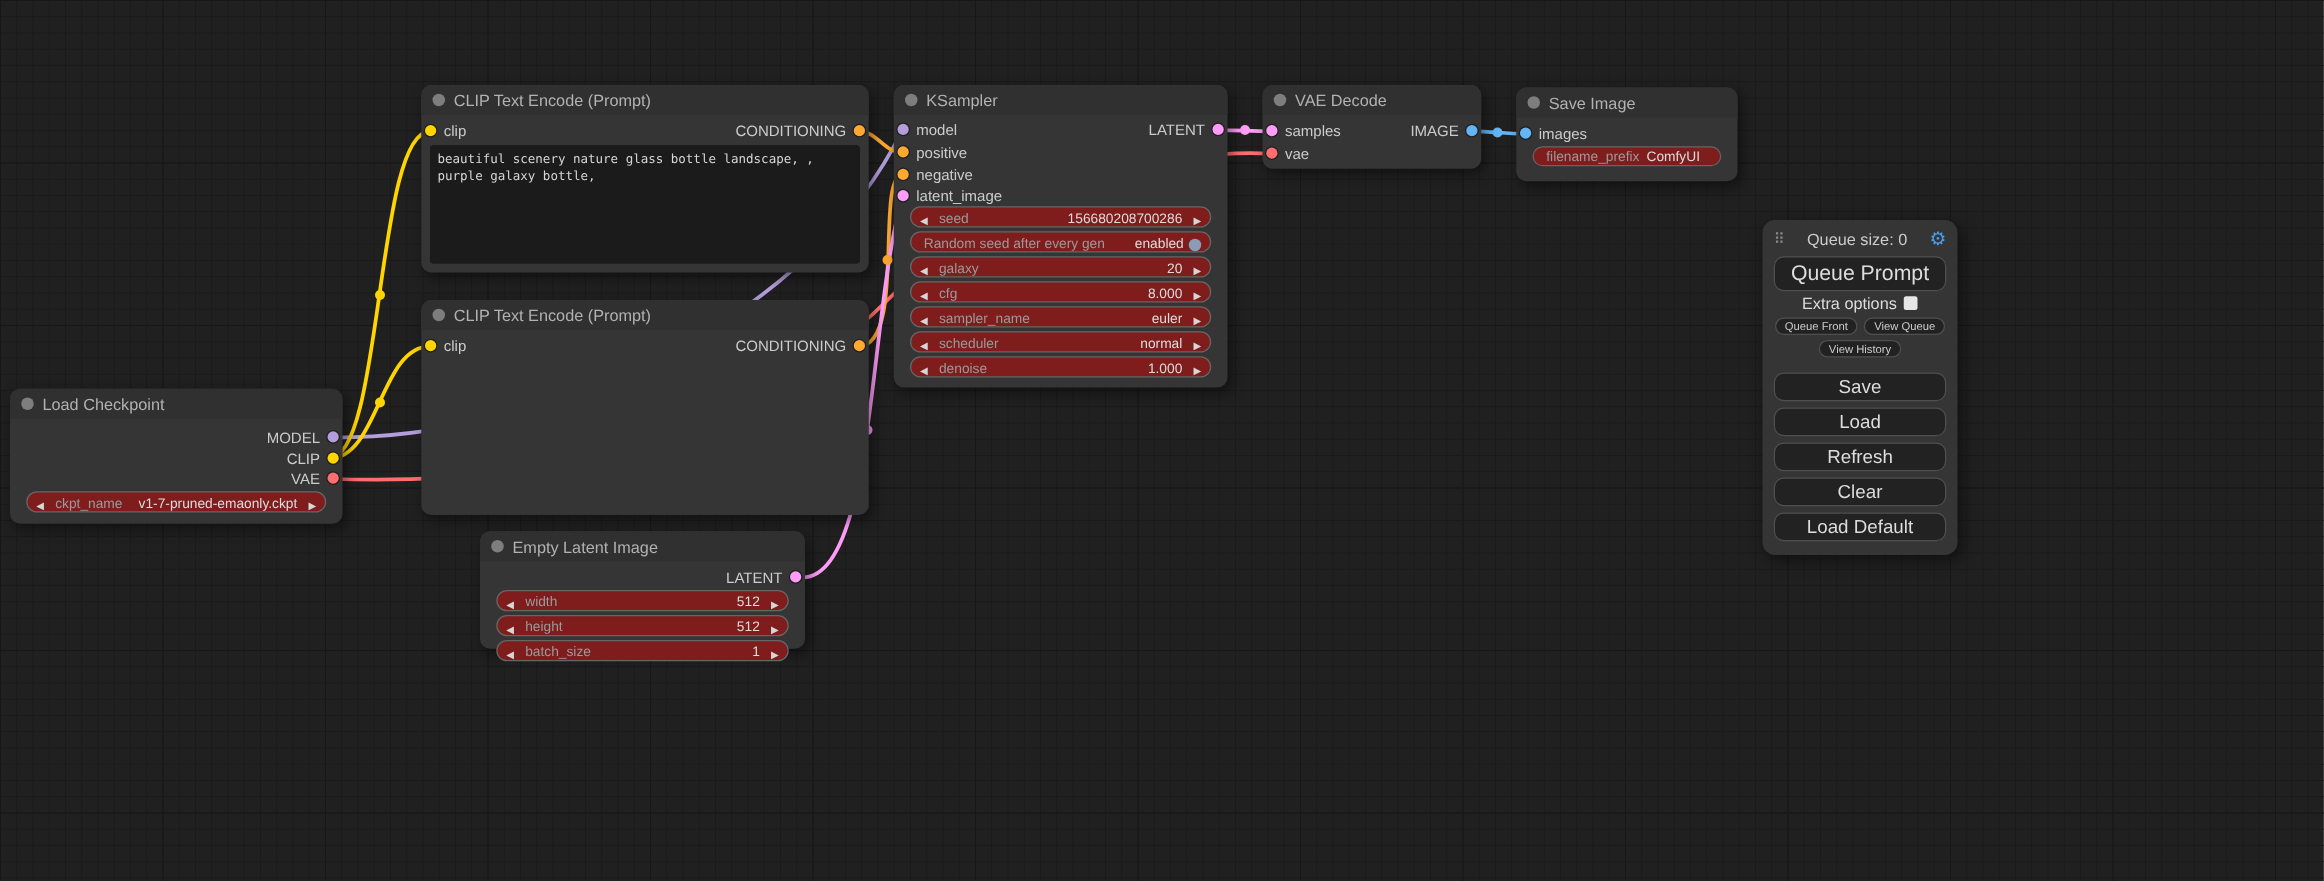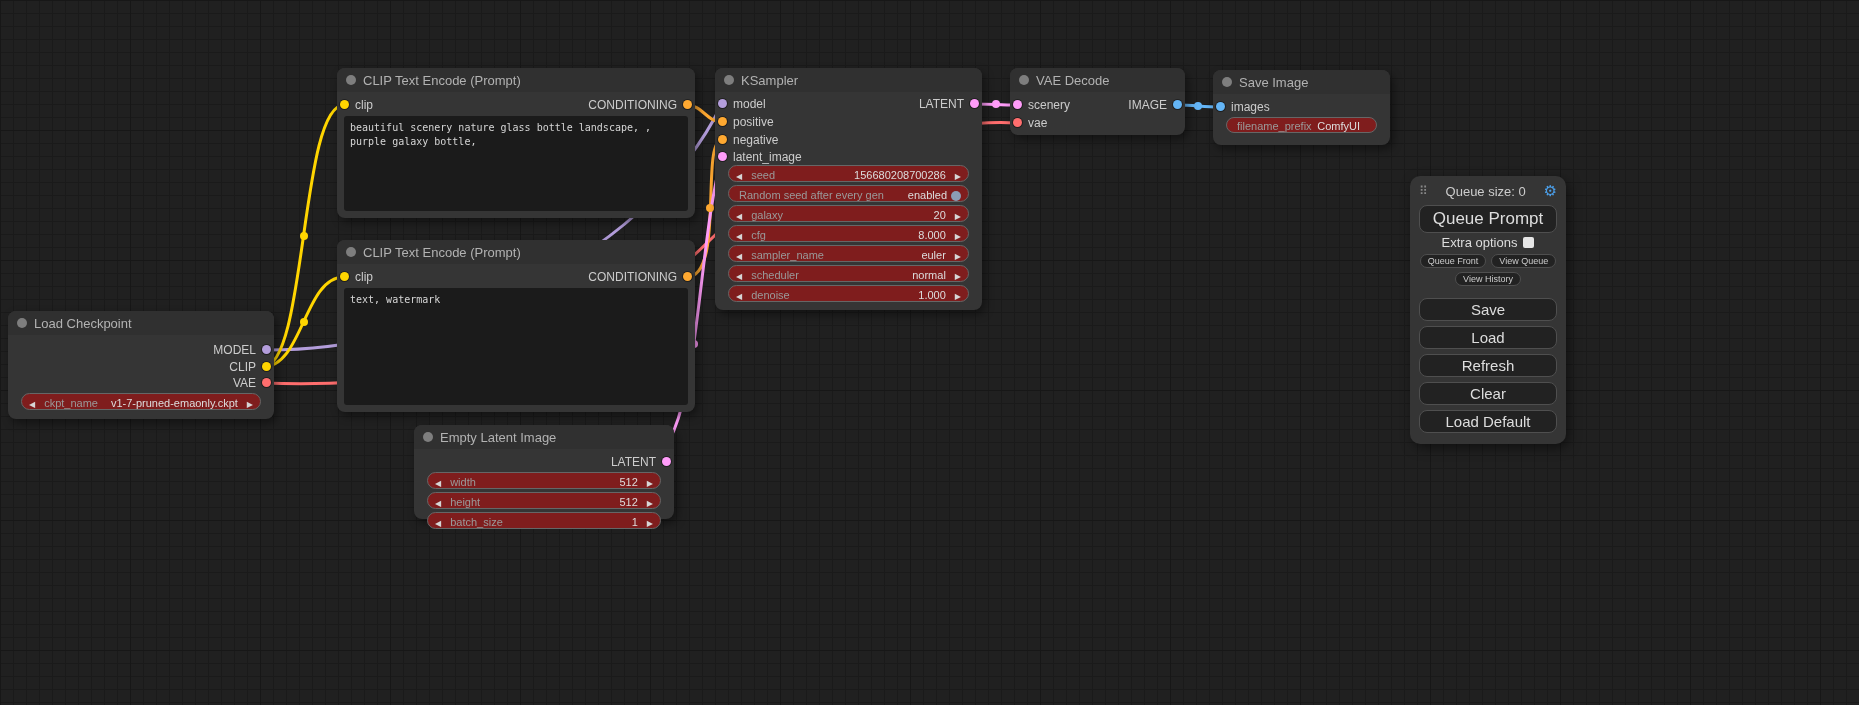--- a/index.html
+++ b/index.html
@@ -129,24 +129,23 @@
       <span>CLIP Text Encode (Prompt)</span>
     </div>
     <div class="slot in" style="top:28px">
       <span class="sdot" style="background: rgb(255, 213, 0);"></span>
       <span>clip</span>
     </div>
     <div class="slot out" style="top:28px">
       <span>CONDITIONING</span>
       <span class="sdot" style="background: rgb(255, 169, 49);"></span>
     </div>
-    <textarea class="prompt" style="">text, watermark</textarea>
-  </div>
-
-  <div class="node" style="left:414px;top:425px;width:260px;height:94px">
+  </div>
+
+  <div class="node" style="left:384px;top:425px;width:260px;height:94px">
     <div class="ntitle">
       <span class="tdot"></span>
       <span>Empty Latent Image</span>
     </div>
     <div class="slot out" style="top:28px">
       <span>LATENT</span>
       <span class="sdot" style="background: rgb(255, 156, 249);"></span>
     </div>
     <div class="widget" style="top:47px">
       <span class="arr">◀</span>
@@ -236,21 +235,21 @@
     </div>
   </div>
 
   <div class="node" style="left:1010px;top:68px;width:175px;height:67px">
     <div class="ntitle">
       <span class="tdot"></span>
       <span>VAE Decode</span>
     </div>
     <div class="slot in" style="top:28px">
       <span class="sdot" style="background: rgb(255, 156, 249);"></span>
-      <span>scenery</span>
+      <span>samples</span>
     </div>
     <div class="slot in" style="top:46px">
       <span class="sdot" style="background: rgb(255, 110, 110);"></span>
       <span>vae</span>
     </div>
     <div class="slot out" style="top:28px">
       <span>IMAGE</span>
       <span class="sdot" style="background: rgb(100, 181, 246);"></span>
     </div>
   </div>

